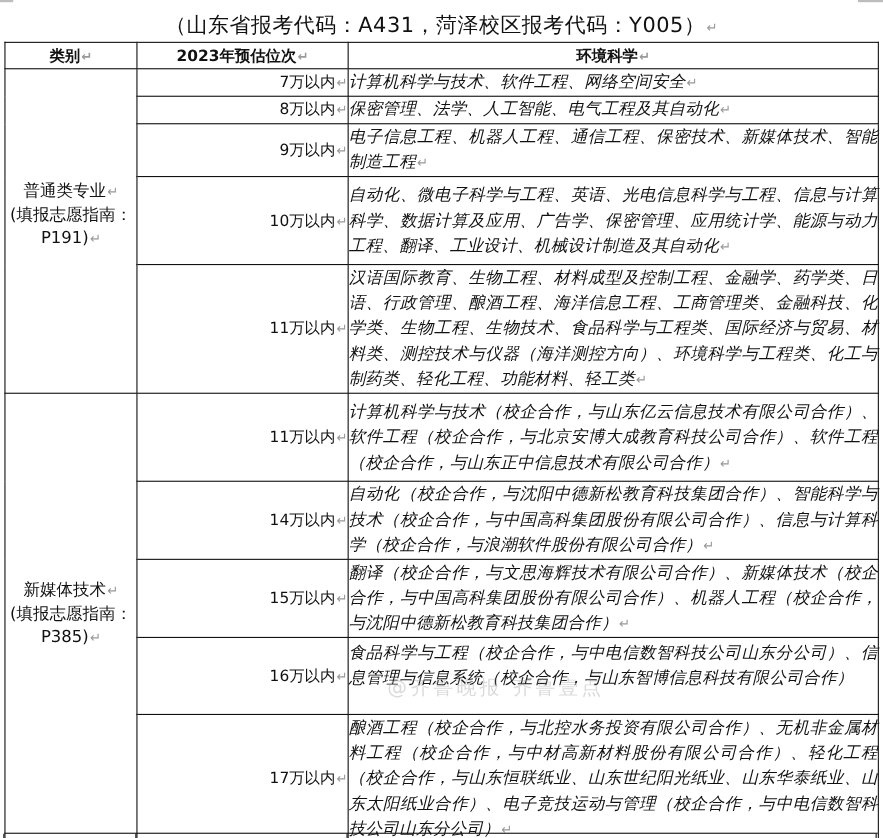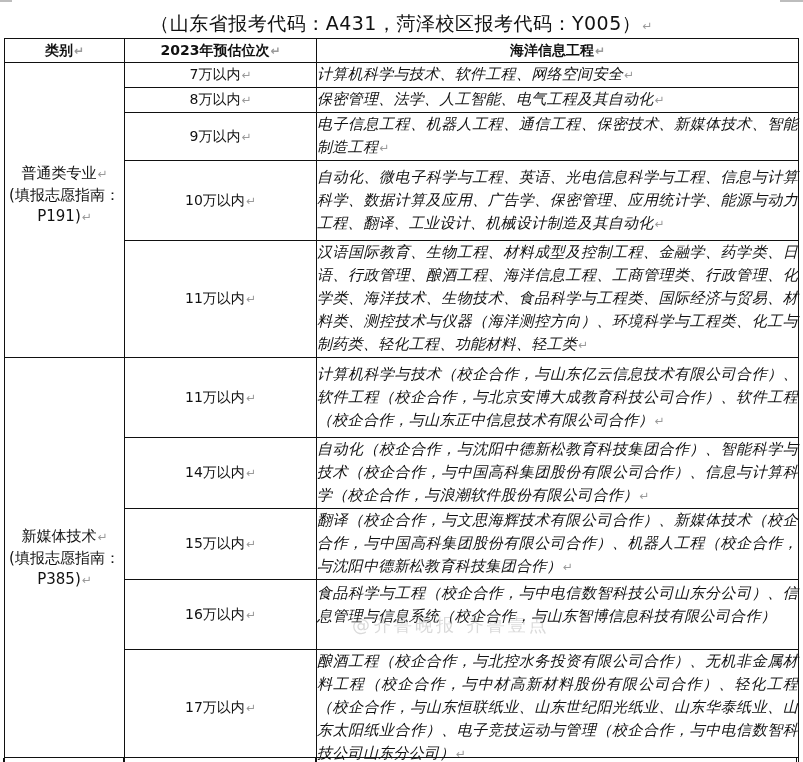--- a/index.html
+++ b/index.html
@@ -7,21 +7,21 @@
          font-family: "DejaVu Sans", "Liberation Sans", sans-serif; color: #111; }
   .corner-mark { position: absolute; background: #bdbdbd; height: 2px; }
   .title { position: absolute; top: 9px; left: 0; width: 803px; text-align: center;
            font-size: 19px; letter-spacing: 0.5px; color: #111; line-height: 28px; }
   .ret { color: #9a9a9a; font-size: 12px; margin-left: 1px; }
   table.main { position: absolute; top: 38px; left: 4px; width: 794px;
                border-collapse: collapse; table-layout: fixed; }
   table.main td, table.main th { border: 1.5px solid #111; padding: 0; vertical-align: middle; }
   th { font-weight: bold; font-size: 14px; height: 23px; text-align: center; }
   td.cat { text-align: center; font-size: 15px; line-height: 21px; padding: 0 2px; }
-  td.rank { text-align: center; font-size: 14px; }
+  td.rank { text-align: right; font-size: 14px; }
   td.majors { font-size: 15px; line-height: 23px; padding: 0 6px 0 7px; text-align: justify; letter-spacing: 0.3px; font-style: italic; }
   .watermark { position: absolute; left: 352px; top: 613px; font-size: 18px; color: rgba(150,150,150,0.35);
                letter-spacing: 3px; pointer-events: none; }
   .cut-row { position: absolute; left: 4px; top: 757px; width: 794px; height: 5px; border-top: 1.5px solid #111; }
   .cut-row .v { position: absolute; top: 0; height: 6px; border-left: 1.5px solid #111; }
 </style>
 </head>
 <body>
 
 <div class="corner-mark" style="left:0;top:0;width:12px;"></div>
@@ -34,21 +34,21 @@
 <table class="main">
   <colgroup>
     <col style="width:120px">
     <col style="width:192px">
     <col style="width:482px">
   </colgroup>
   <thead>
     <tr>
       <th><span>类别</span><span class="ret">↵</span></th>
       <th><span>2023年预估位次</span><span class="ret">↵</span></th>
-      <th><span>海洋信息工程</span><span class="ret">↵</span></th>
+      <th><span>环境科学</span><span class="ret">↵</span></th>
     </tr>
   </thead>
   <tbody>
 
     <tr style="height:23px">
       <td class="cat" rowspan="5" style="vertical-align:middle;padding-bottom:30px">
         <span>普通类专业</span><span class="ret">↵</span><br>
         <span>(填报志愿指南：P191)</span><span class="ret">↵</span>
       </td>
       <td class="rank"><span>7万以内</span><span class="ret">↵</span></td>
@@ -61,21 +61,21 @@
     <tr style="height:47px">
       <td class="rank"><span>9万以内</span><span class="ret">↵</span></td>
       <td class="majors"><span>电子信息工程、机器人工程、通信工程、保密技术、新媒体技术、智能制造工程</span><span class="ret">↵</span></td>
     </tr>
     <tr style="height:80px">
       <td class="rank"><span>10万以内</span><span class="ret">↵</span></td>
       <td class="majors"><span>自动化、微电子科学与工程、英语、光电信息科学与工程、信息与计算科学、数据计算及应用、广告学、保密管理、应用统计学、能源与动力工程、翻译、工业设计、机械设计制造及其自动化</span><span class="ret">↵</span></td>
     </tr>
     <tr style="height:117px">
       <td class="rank"><span>11万以内</span><span class="ret">↵</span></td>
-      <td class="majors"><span>汉语国际教育、生物工程、材料成型及控制工程、金融学、药学类、日语、行政管理、酿酒工程、海洋信息工程、工商管理类、行政管理、化学类、海洋技术、生物技术、食品科学与工程类、国际经济与贸易、材料类、测控技术与仪器（海洋测控方向）、环境科学与工程类、化工与制药类、轻化工程、功能材料、轻工类</span><span class="ret">↵</span></td>
+      <td class="majors"><span>汉语国际教育、生物工程、材料成型及控制工程、金融学、药学类、日语、行政管理、酿酒工程、海洋信息工程、工商管理类、金融科技、化学类、生物工程、生物技术、食品科学与工程类、国际经济与贸易、材料类、测控技术与仪器（海洋测控方向）、环境科学与工程类、化工与制药类、轻化工程、功能材料、轻工类</span><span class="ret">↵</span></td>
     </tr>
 
     <tr style="height:80px">
       <td class="cat" rowspan="5" style="vertical-align:top;padding-top:168px">
         <span>新媒体技术</span><span class="ret">↵</span><br>
         <span>(填报志愿指南：P385)</span><span class="ret">↵</span>
       </td>
       <td class="rank"><span>11万以内</span><span class="ret">↵</span></td>
       <td class="majors"><span>计算机科学与技术（校企合作，与山东亿云信息技术有限公司合作）、软件工程（校企合作，与北京安博大成教育科技公司合作）、软件工程（校企合作，与山东正中信息技术有限公司合作）</span><span class="ret">↵</span></td>
     </tr>

